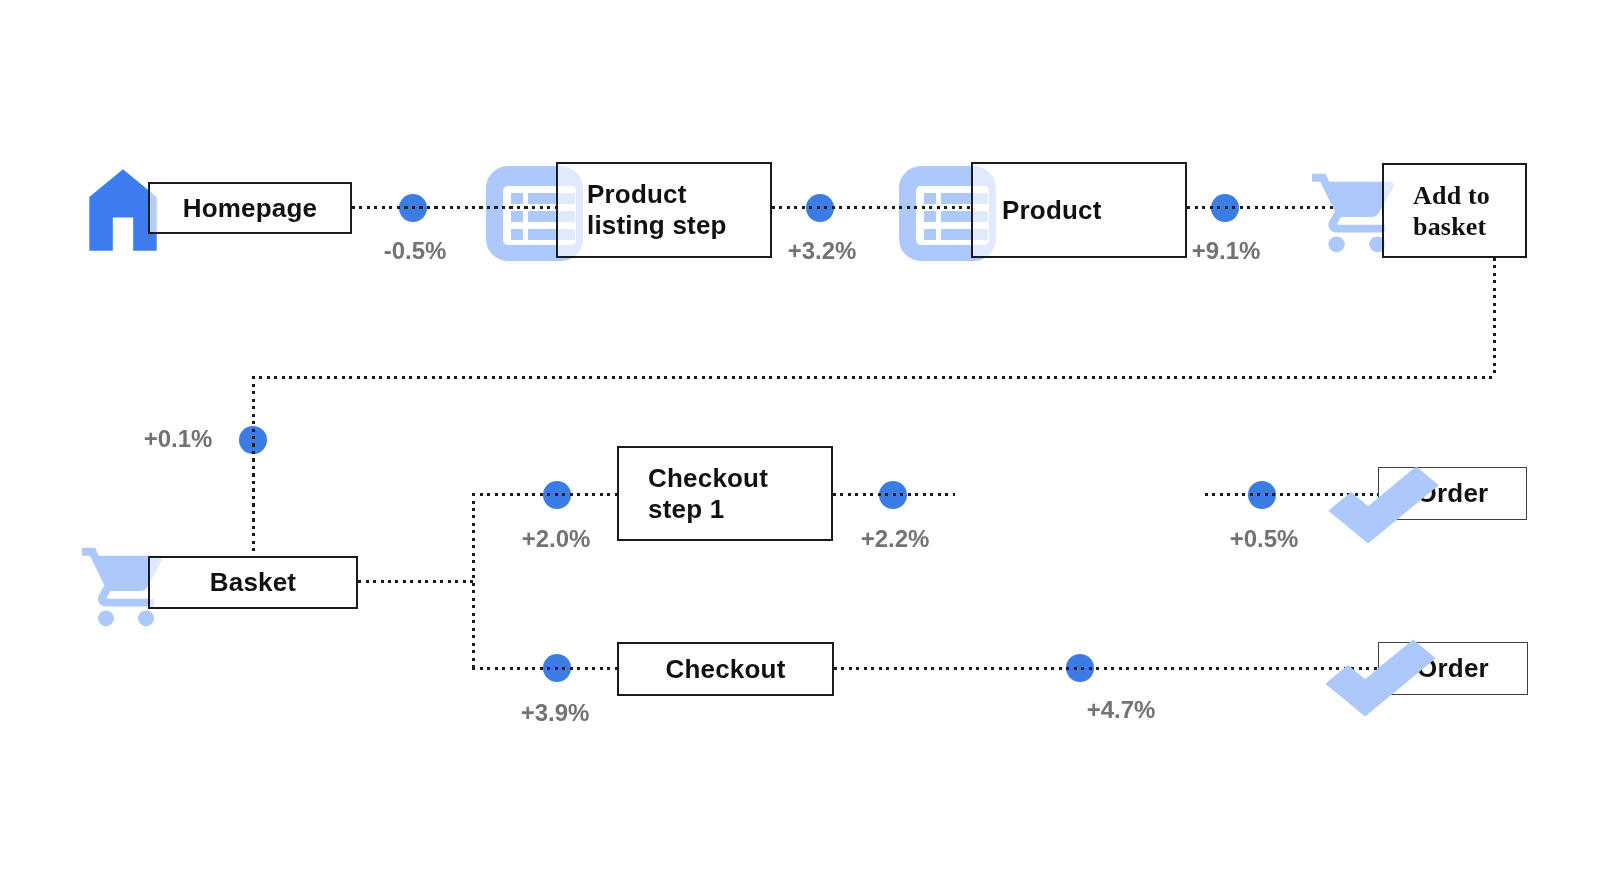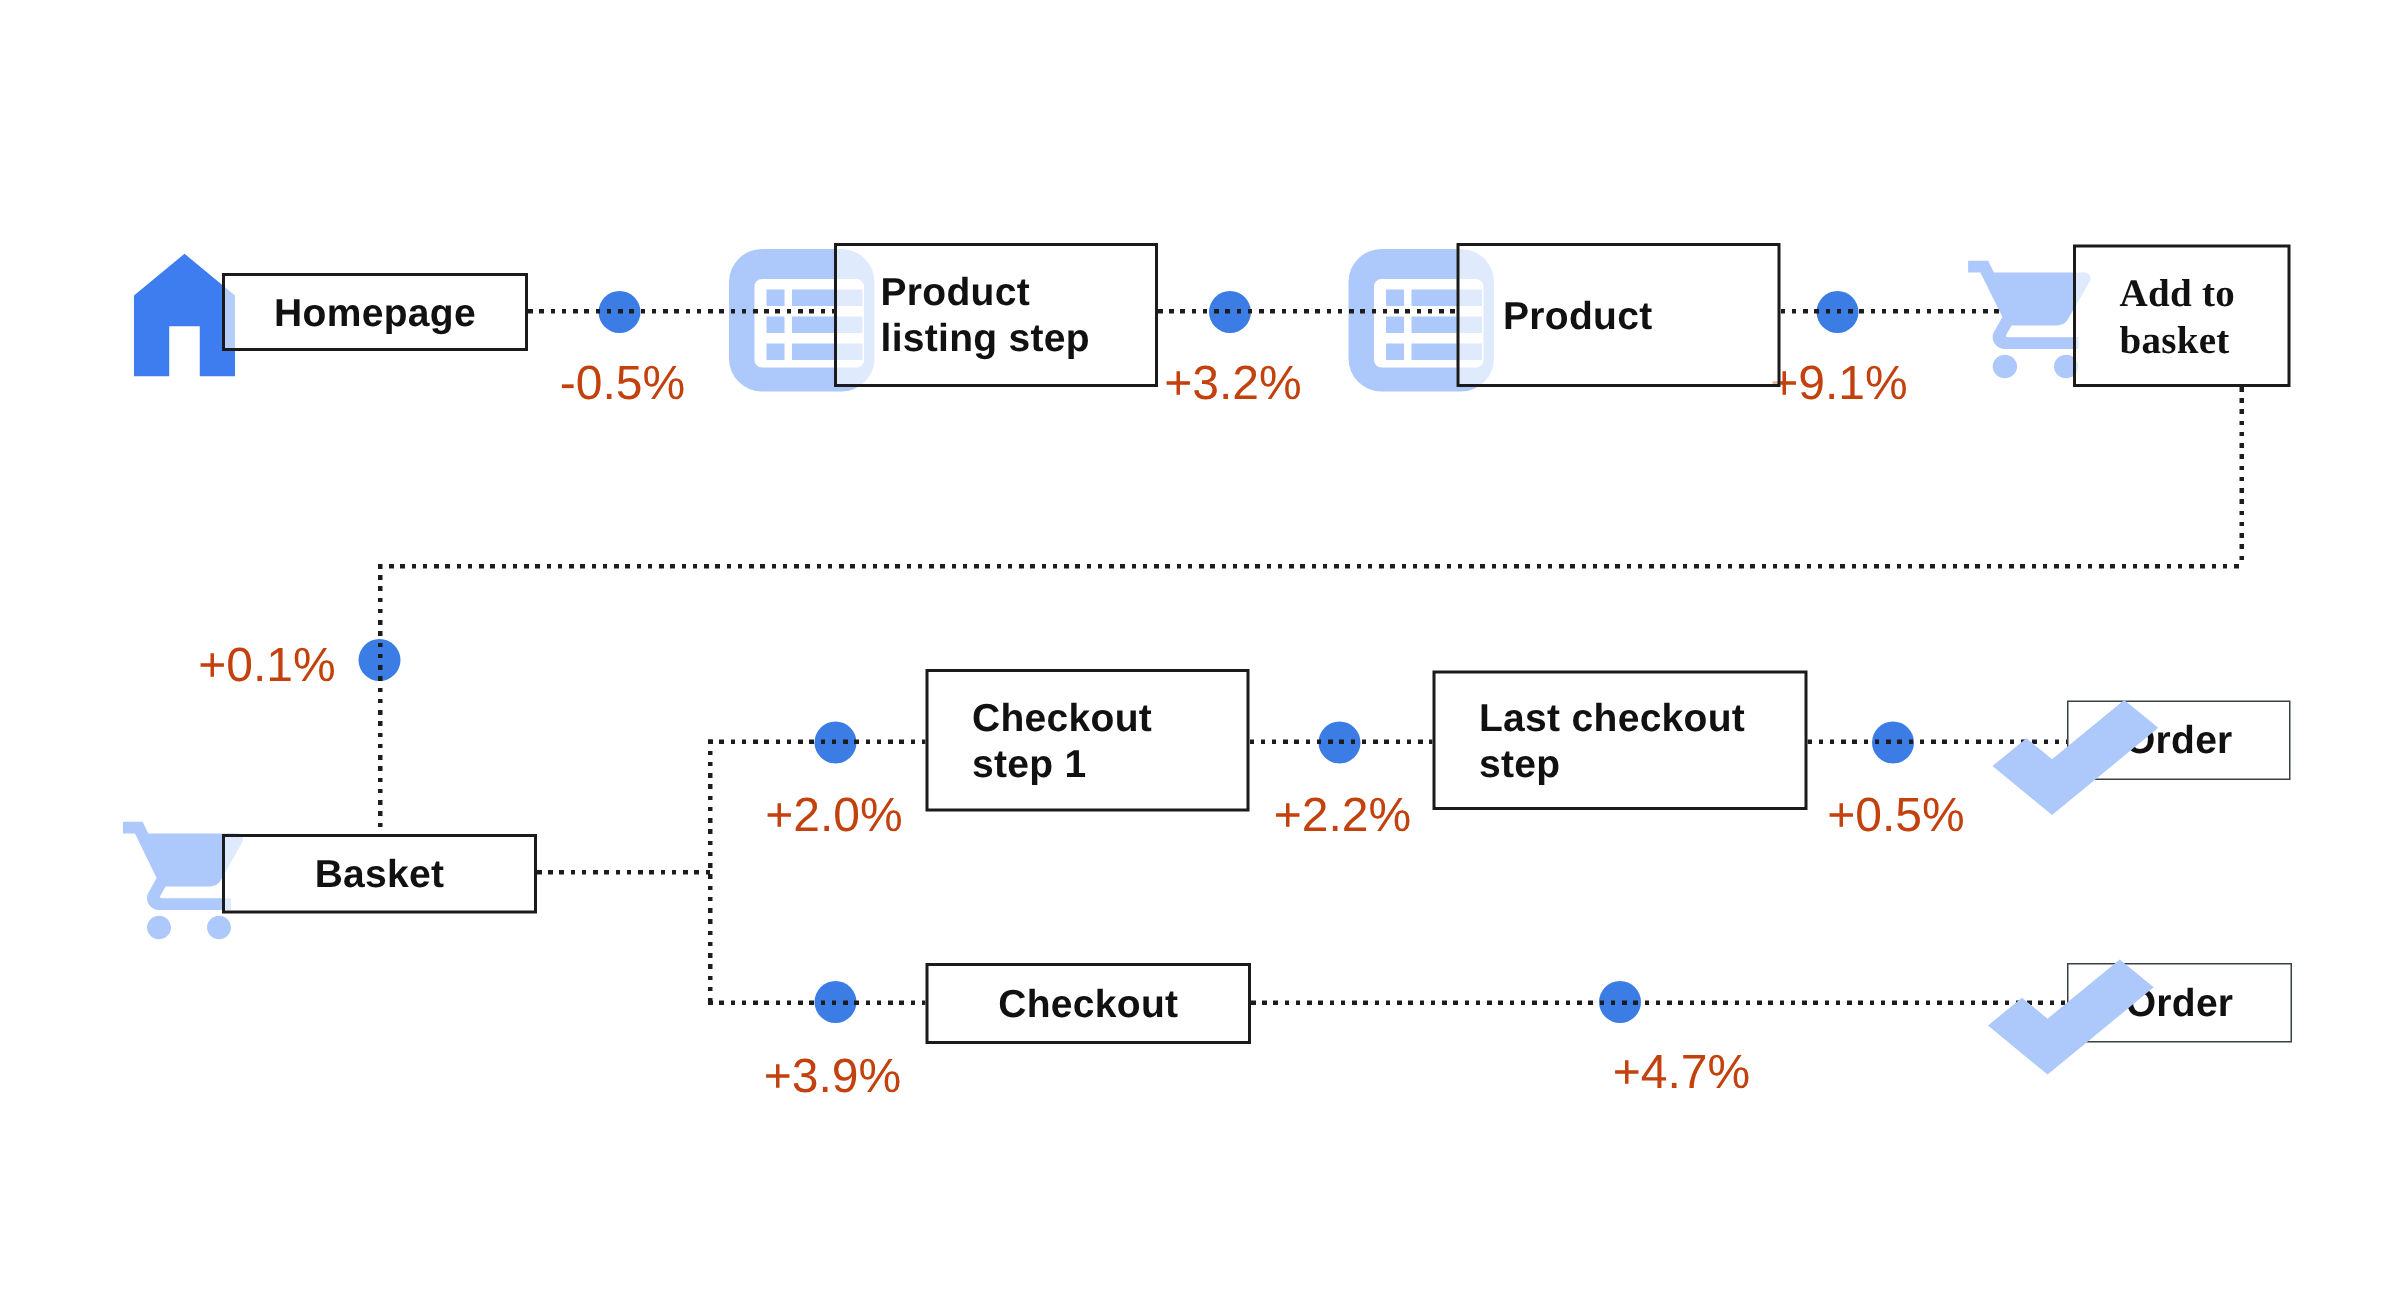--- a/index.html
+++ b/index.html
@@ -32,21 +32,21 @@
     font-weight:bold; font-size:26px; color:#111; letter-spacing:0.2px;
   }
   .box.center { align-items:center; text-align:center; }
   .box.left   { padding-left:29px; }
   .box.thin   { border-width:1.5px; border-color:#3b4045; }
   .box .l     { line-height:31px; white-space:nowrap; }
 
   
   .pct {
     position:absolute; width:130px; text-align:center; z-index:3;
-    font-weight:normal; font-size:32px; color:#c2410c; white-space:nowrap;
+    font-weight:bold; font-size:24px; color:#737373; white-space:nowrap;
   }
 
   
   .icon { position:absolute; }
   .z-under { z-index:1; }  
   .z-over  { z-index:3; }  
   .z-top   { z-index:5; }  
 
   .icon-list { width:97px; height:95px; }
   .il-bg  { position:absolute; inset:0; background:#adc8fa; border-radius:22px; }
@@ -169,24 +169,20 @@
 
   <div class="box center" style="left:148px; top:556px; width:210px; height:53px;">
     <div class="l">Basket</div>
   </div>
 
   <div class="box left" style="left:617px; top:446px; width:216px; height:95px;">
     <div class="l">Checkout</div>
     <div class="l">step 1</div>
   </div>
 
-  <div class="box left" style="left:955px; top:447px; width:250px; height:93px;">
-    <div class="l">Last checkout</div>
-    <div class="l">step</div>
-  </div>
 
   <div class="box center thin" style="left:1378px; top:467px; width:149px; height:53px;">
     <div class="l">Order</div>
   </div>
 
   <div class="box center" style="left:617px; top:642px; width:217px; height:54px;">
     <div class="l">Checkout</div>
   </div>
 
   <div class="box center thin" style="left:1378px; top:642px; width:150px; height:53px;">

